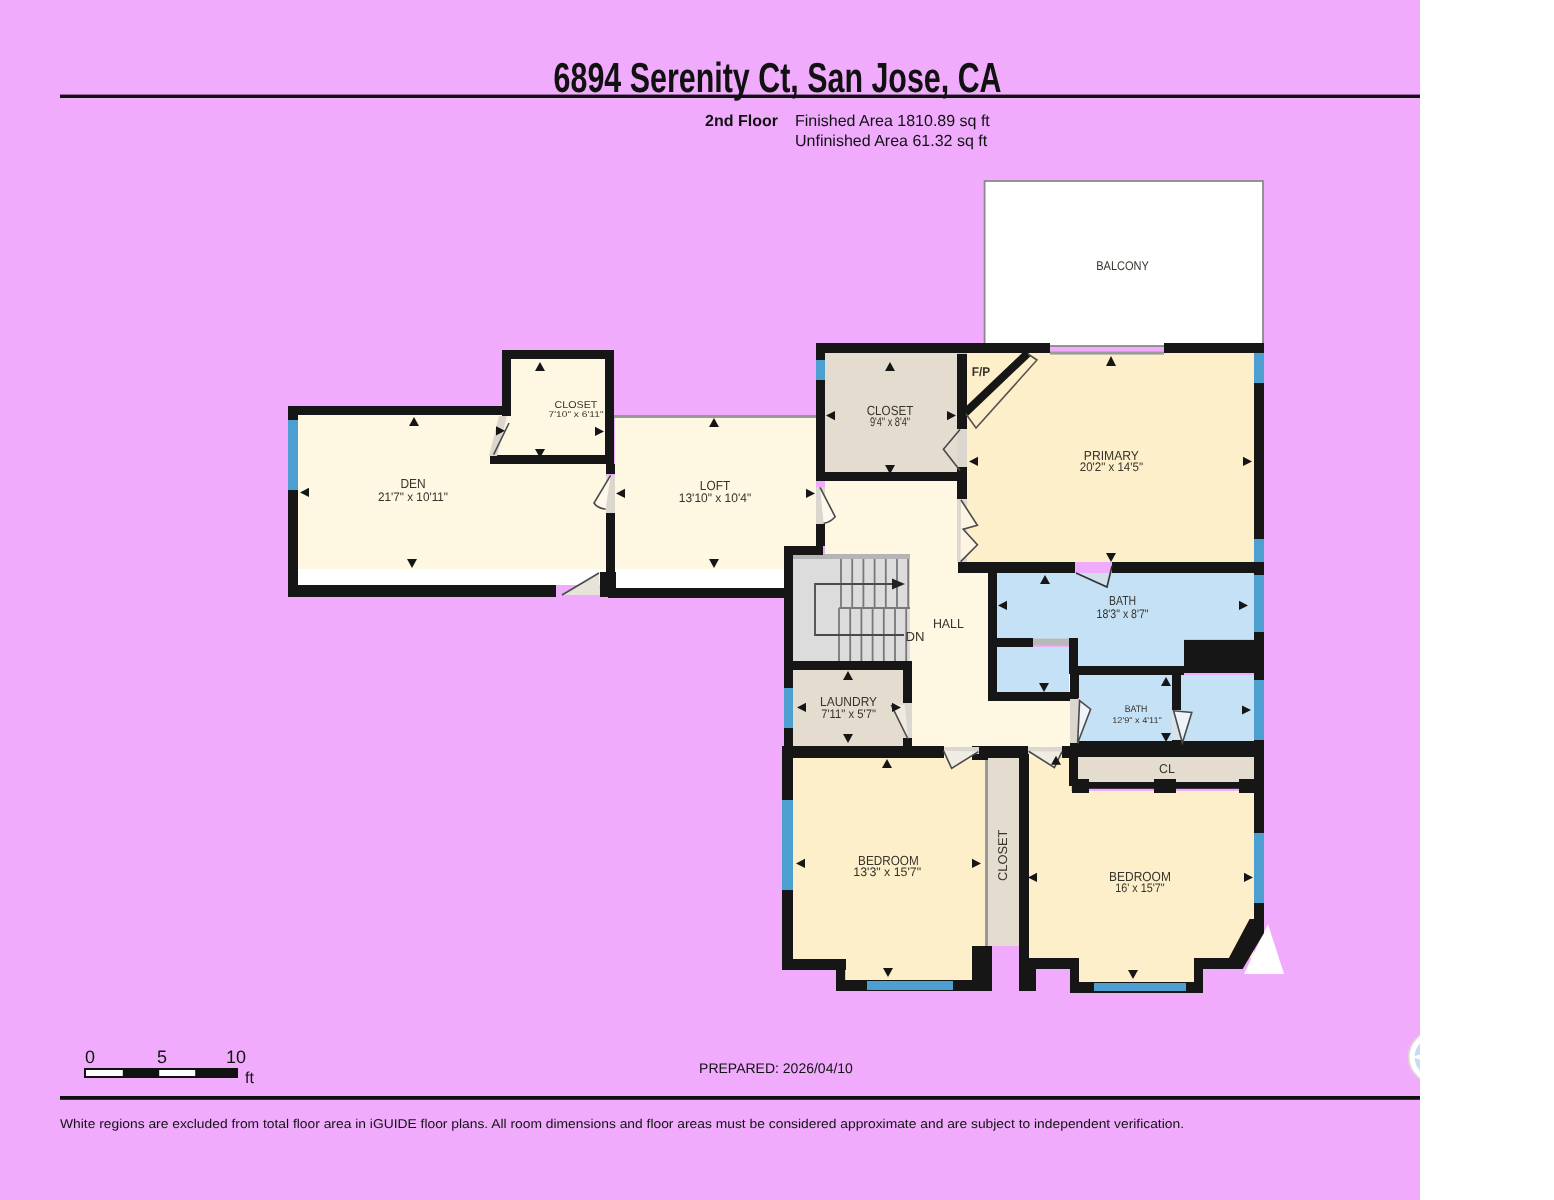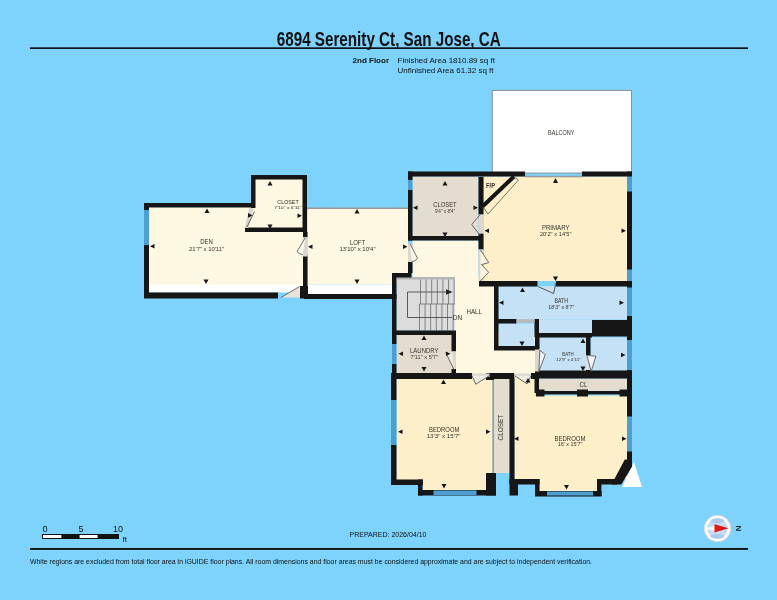--- a/index.html
+++ b/index.html
@@ -1,16 +1,16 @@
 <!DOCTYPE html>
 <html><head>
 <meta charset="utf-8">
 <style>
   html,body{margin:0;padding:0;background:#fff;}
-  #page{position:relative;width:777px;height:600px;background:#7dd3fc;overflow:hidden;
+  #page{position:relative;width:710px;height:600px;background:#f0abfc;overflow:hidden;
         font-family:"Liberation Sans", sans-serif;text-align:center;}
   svg{position:absolute;left:0;top:0;}
   text{font-family:"Liberation Sans", sans-serif;}
 </style>
 </head>
 <body>
 <div id="page">
 <svg width="777" height="600" viewBox="0 0 777 600">
 
 <g>

